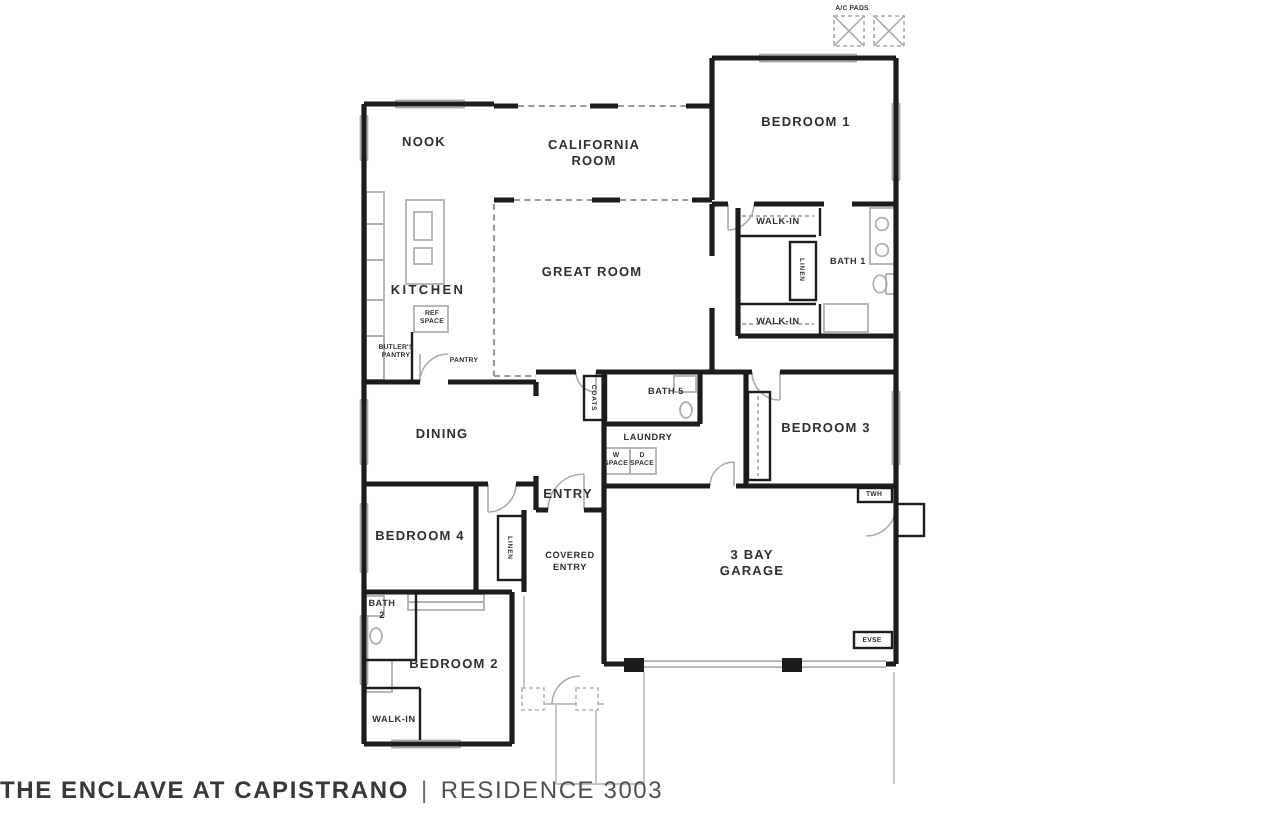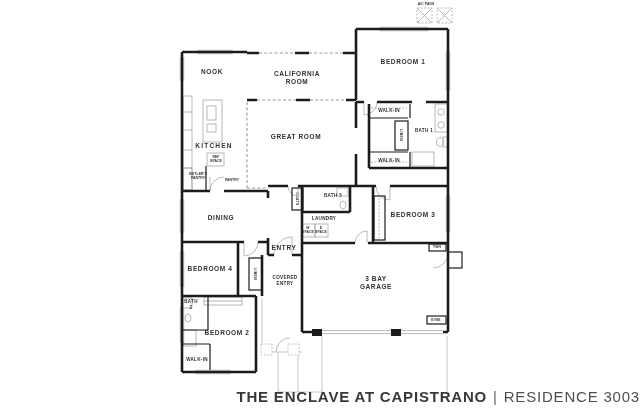--- a/index.html
+++ b/index.html
@@ -6,22 +6,22 @@
   .stage{position:relative;width:640px;height:413px;background:#ffffff;overflow:hidden;
          font-family:"Liberation Sans",sans-serif;}
   .plan-svg{position:absolute;left:0;top:0;}
   .lbl{position:absolute;transform:translate(-50%,-50%);font-weight:700;color:#303030;
        text-align:center;line-height:1.3;letter-spacing:0.6px;white-space:nowrap;}
   .room{font-size:6.5px;}
   .sm{font-size:4.6px;letter-spacing:0.3px;}
   .xs{font-size:3.4px;letter-spacing:0.1px;font-weight:600;}
   .wrap{white-space:normal;}
   .vert{writing-mode:vertical-rl;font-size:3.3px;letter-spacing:0.4px;font-weight:600;}
-  .title{position:absolute;left:0;right:0;top:388px;text-align:right;
-         font-size:15px;color:#3a3a3a;letter-spacing:0.8px;}
+  .title{position:absolute;left:0;right:0;top:388px;text-align:left;
+         font-size:12px;color:#3a3a3a;letter-spacing:0.8px;}
   .title .proj{font-weight:700;color:#383838;}
   .title .div{font-weight:300;color:#6a6a6a;padding:0 6px;}
   .title .res{font-weight:400;color:#4f4f4f;}
 </style>
 </head>
 <body>
 
 <div class="stage">
 
   <svg class="plan-svg" width="640" height="413" viewBox="0 0 640 413">

